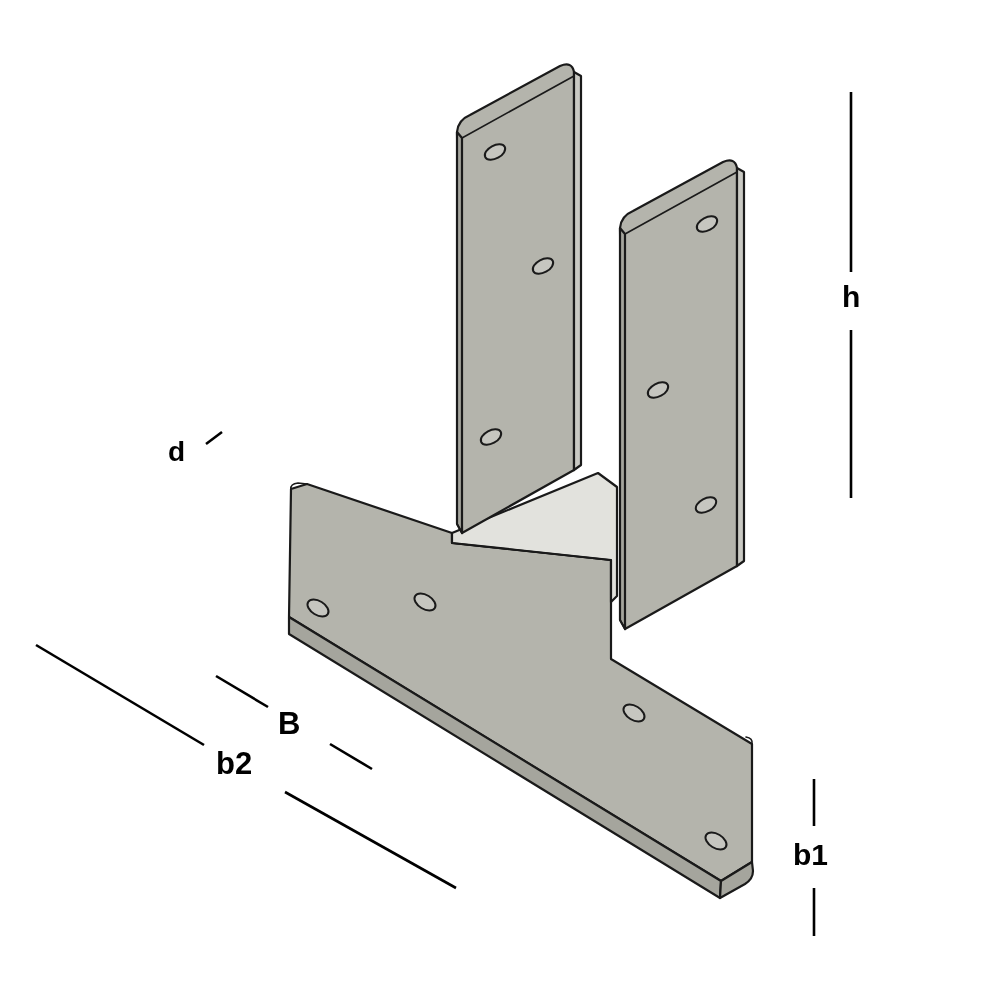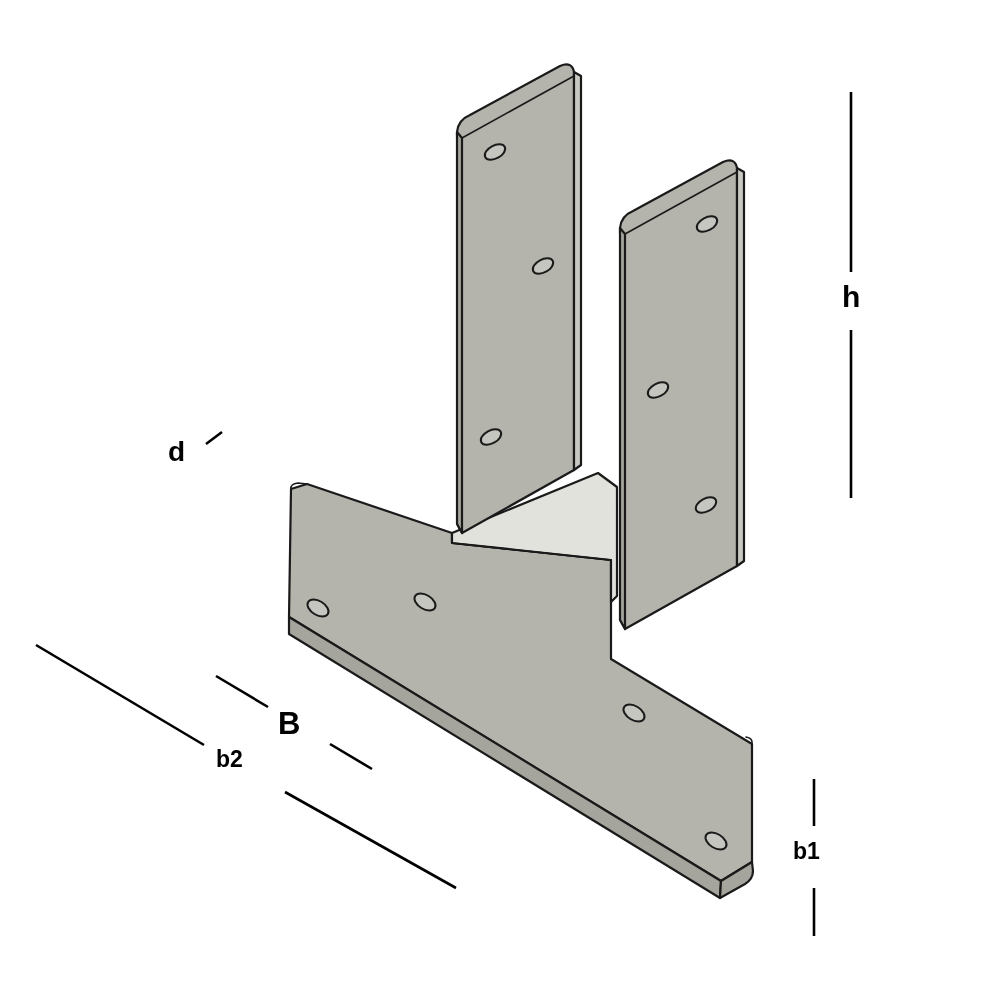--- a/index.html
+++ b/index.html
@@ -28,23 +28,23 @@
   }
   .dim-label {
     position: absolute;
     font-family: "Liberation Sans", sans-serif;
     font-weight: bold;
     color: #000000;
     white-space: nowrap;
     line-height: 1;
   }
   #label-h   { left: 842px; top: 282px; font-size: 30px; }
-  #label-b1  { left: 793px; top: 840px; font-size: 23px; }
+  #label-b1  { left: 793px; top: 840px; font-size: 30px; }
   #label-B   { left: 278px; top: 708px; font-size: 31px; }
-  #label-b2  { left: 216px; top: 748px; font-size: 23px; }
+  #label-b2  { left: 216px; top: 748px; font-size: 31px; }
   #label-d   { left: 168px; top: 438px; font-size: 28px; }
 </style>
 </head>
 <body>
 
 <div id="stage">
 
   <svg id="drawing" viewBox="0 0 1000 1000">
 
     <defs>

